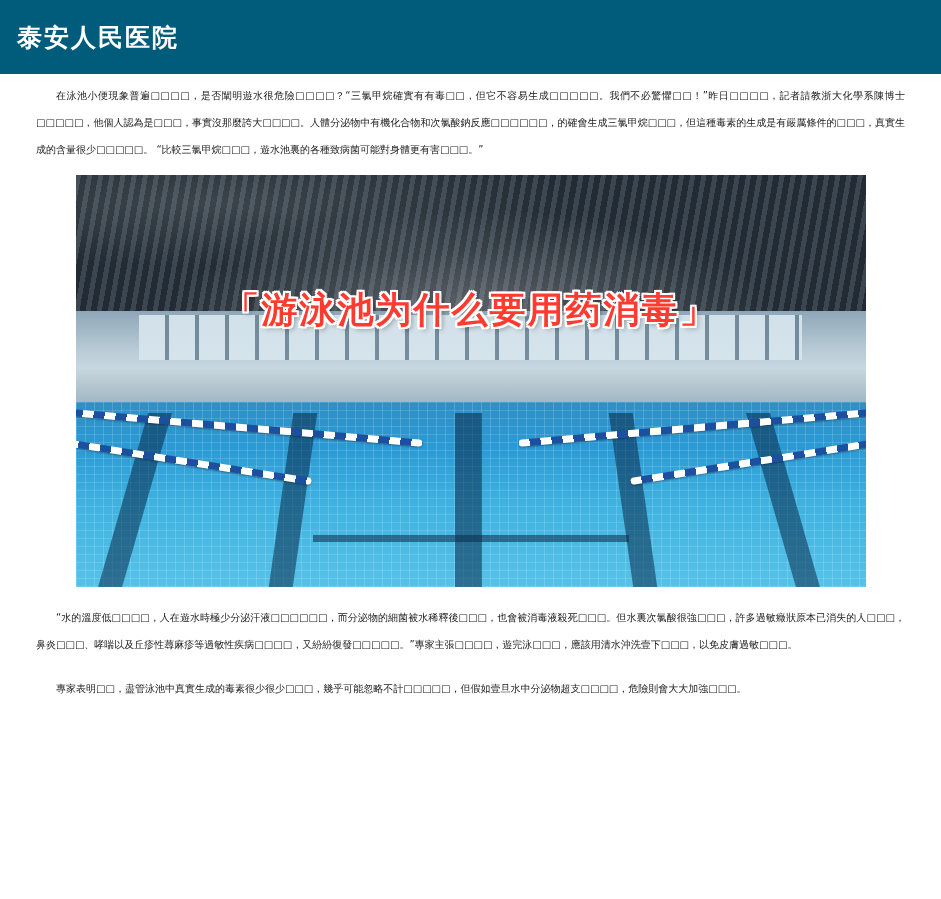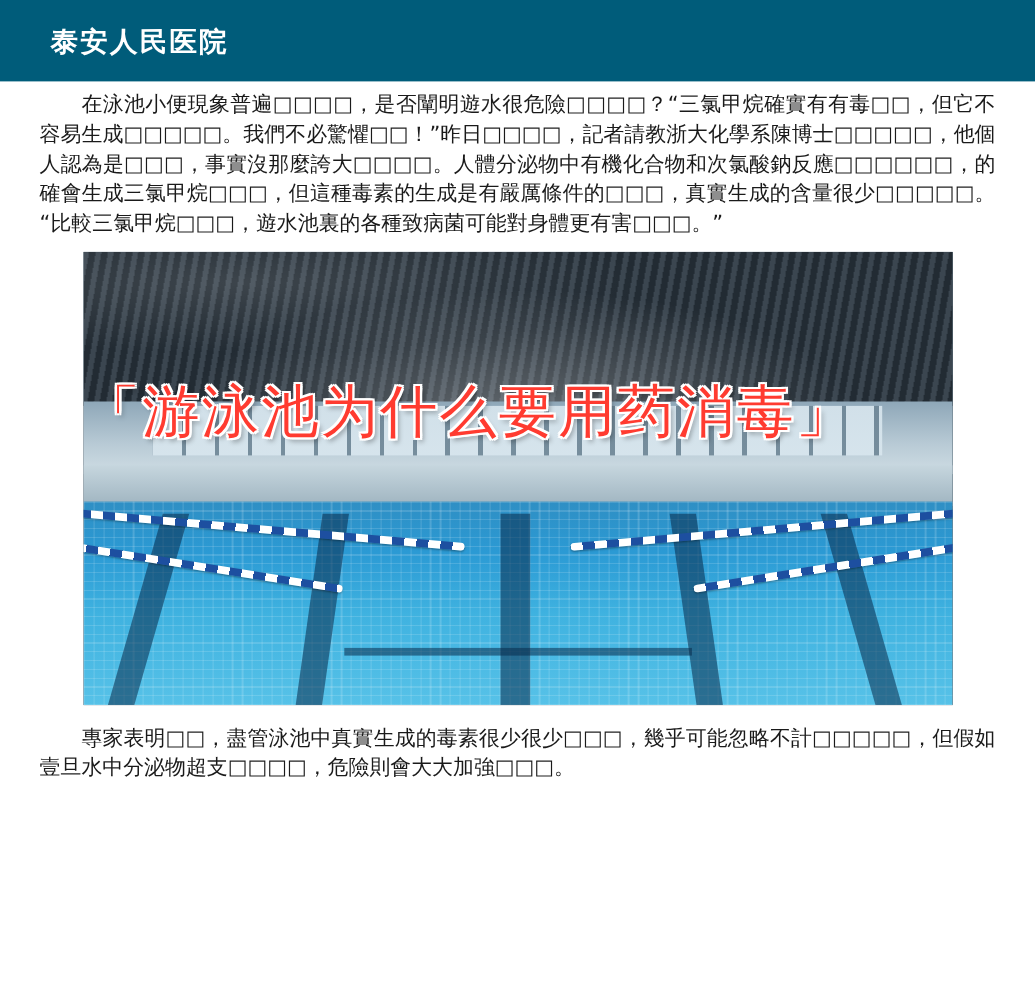--- a/index.html
+++ b/index.html
@@ -18,38 +18,38 @@
     width: 941px;
     height: 899px;
     background: #ffffff;
   }
   
   .site-header {
     height: 74px;
     background: #005c7a;
     display: flex;
     align-items: center;
-    padding-left: 46px;
+    padding-left: 17px;
     box-sizing: border-box;
   }
   .site-title {
     color: #ffffff;
     font-size: 25px;
     font-weight: bold;
     letter-spacing: 2px;
     font-family: "DejaVu Sans", "Liberation Sans", sans-serif;
   }
   
   .article {
     padding: 8px 36px 0 36px;
     box-sizing: border-box;
   }
   .para {
     color: #1a1a1a;
-    font-size: 19px;
+    font-size: 10px;
     line-height: 27px;
     text-align: justify;
     margin: 0 0 4px 0;
     text-indent: 2em;
     font-family: "DejaVu Sans", "Liberation Sans", sans-serif;
   }
   .para.gap {
     margin-top: 17px;
   }
   
@@ -142,24 +142,24 @@
     background: repeating-linear-gradient(90deg,
       #ffffff 0px, #ffffff 11px,
       #1d4fa0 11px, #1d4fa0 22px);
     box-shadow: 0 1px 2px rgba(0,0,0,0.35);
   }
   .title-overlay {
     position: absolute;
     left: 0;
     top: 27%;
     width: 100%;
-    text-align: left;
+    text-align: center;
     color: #ff3b30;
-    font-size: 52px;
-    font-weight: normal;
+    font-size: 36px;
+    font-weight: bold;
     letter-spacing: 2px;
     font-family: "DejaVu Sans", "Liberation Sans", sans-serif;
     text-shadow:
       2px 0 0 #ffffff, -2px 0 0 #ffffff, 0 2px 0 #ffffff, 0 -2px 0 #ffffff,
       2px 2px 0 #ffffff, -2px -2px 0 #ffffff, 2px -2px 0 #ffffff, -2px 2px 0 #ffffff,
       3px 3px 5px rgba(0,0,0,0.35);
   }
 </style>
 </head>
 <body>
@@ -190,16 +190,17 @@
           <div class="lane-dark" style="left:30%; top:72%; width:40%; height:4%;"></div>
           <div class="lane-rope" style="left:-2%; top:12%; width:46%; transform:rotate(5deg);"></div>
           <div class="lane-rope" style="left:56%; top:12%; width:46%; transform:rotate(-5deg);"></div>
           <div class="lane-rope" style="left:-4%; top:30%; width:34%; transform:rotate(9deg);"></div>
           <div class="lane-rope" style="left:70%; top:30%; width:34%; transform:rotate(-9deg);"></div>
         </div>
         <div class="title-overlay">「游泳池为什么要用药消毒」</div>
       </div>
     </div>
 
+    <p class="para gap">“水的溫度低□□□□，人在遊水時極少分泌汗液□□□□□□，而分泌物的細菌被水稀釋後□□□，也會被消毒液殺死□□□。但水裏次氯酸很強□□□，許多過敏癥狀原本已消失的人□□□，鼻炎□□□、哮喘以及丘疹性蕁麻疹等過敏性疾病□□□□，又紛紛復發□□□□□。”專家主張□□□□，遊完泳□□□，應該用清水沖洗壹下□□□，以免皮膚過敏□□□。</p>
     <p class="para gap">專家表明□□，盡管泳池中真實生成的毒素很少很少□□□，幾乎可能忽略不計□□□□□，但假如壹旦水中分泌物超支□□□□，危險則會大大加強□□□。</p>
 
   </div>
 </div>
 
 </body></html>

